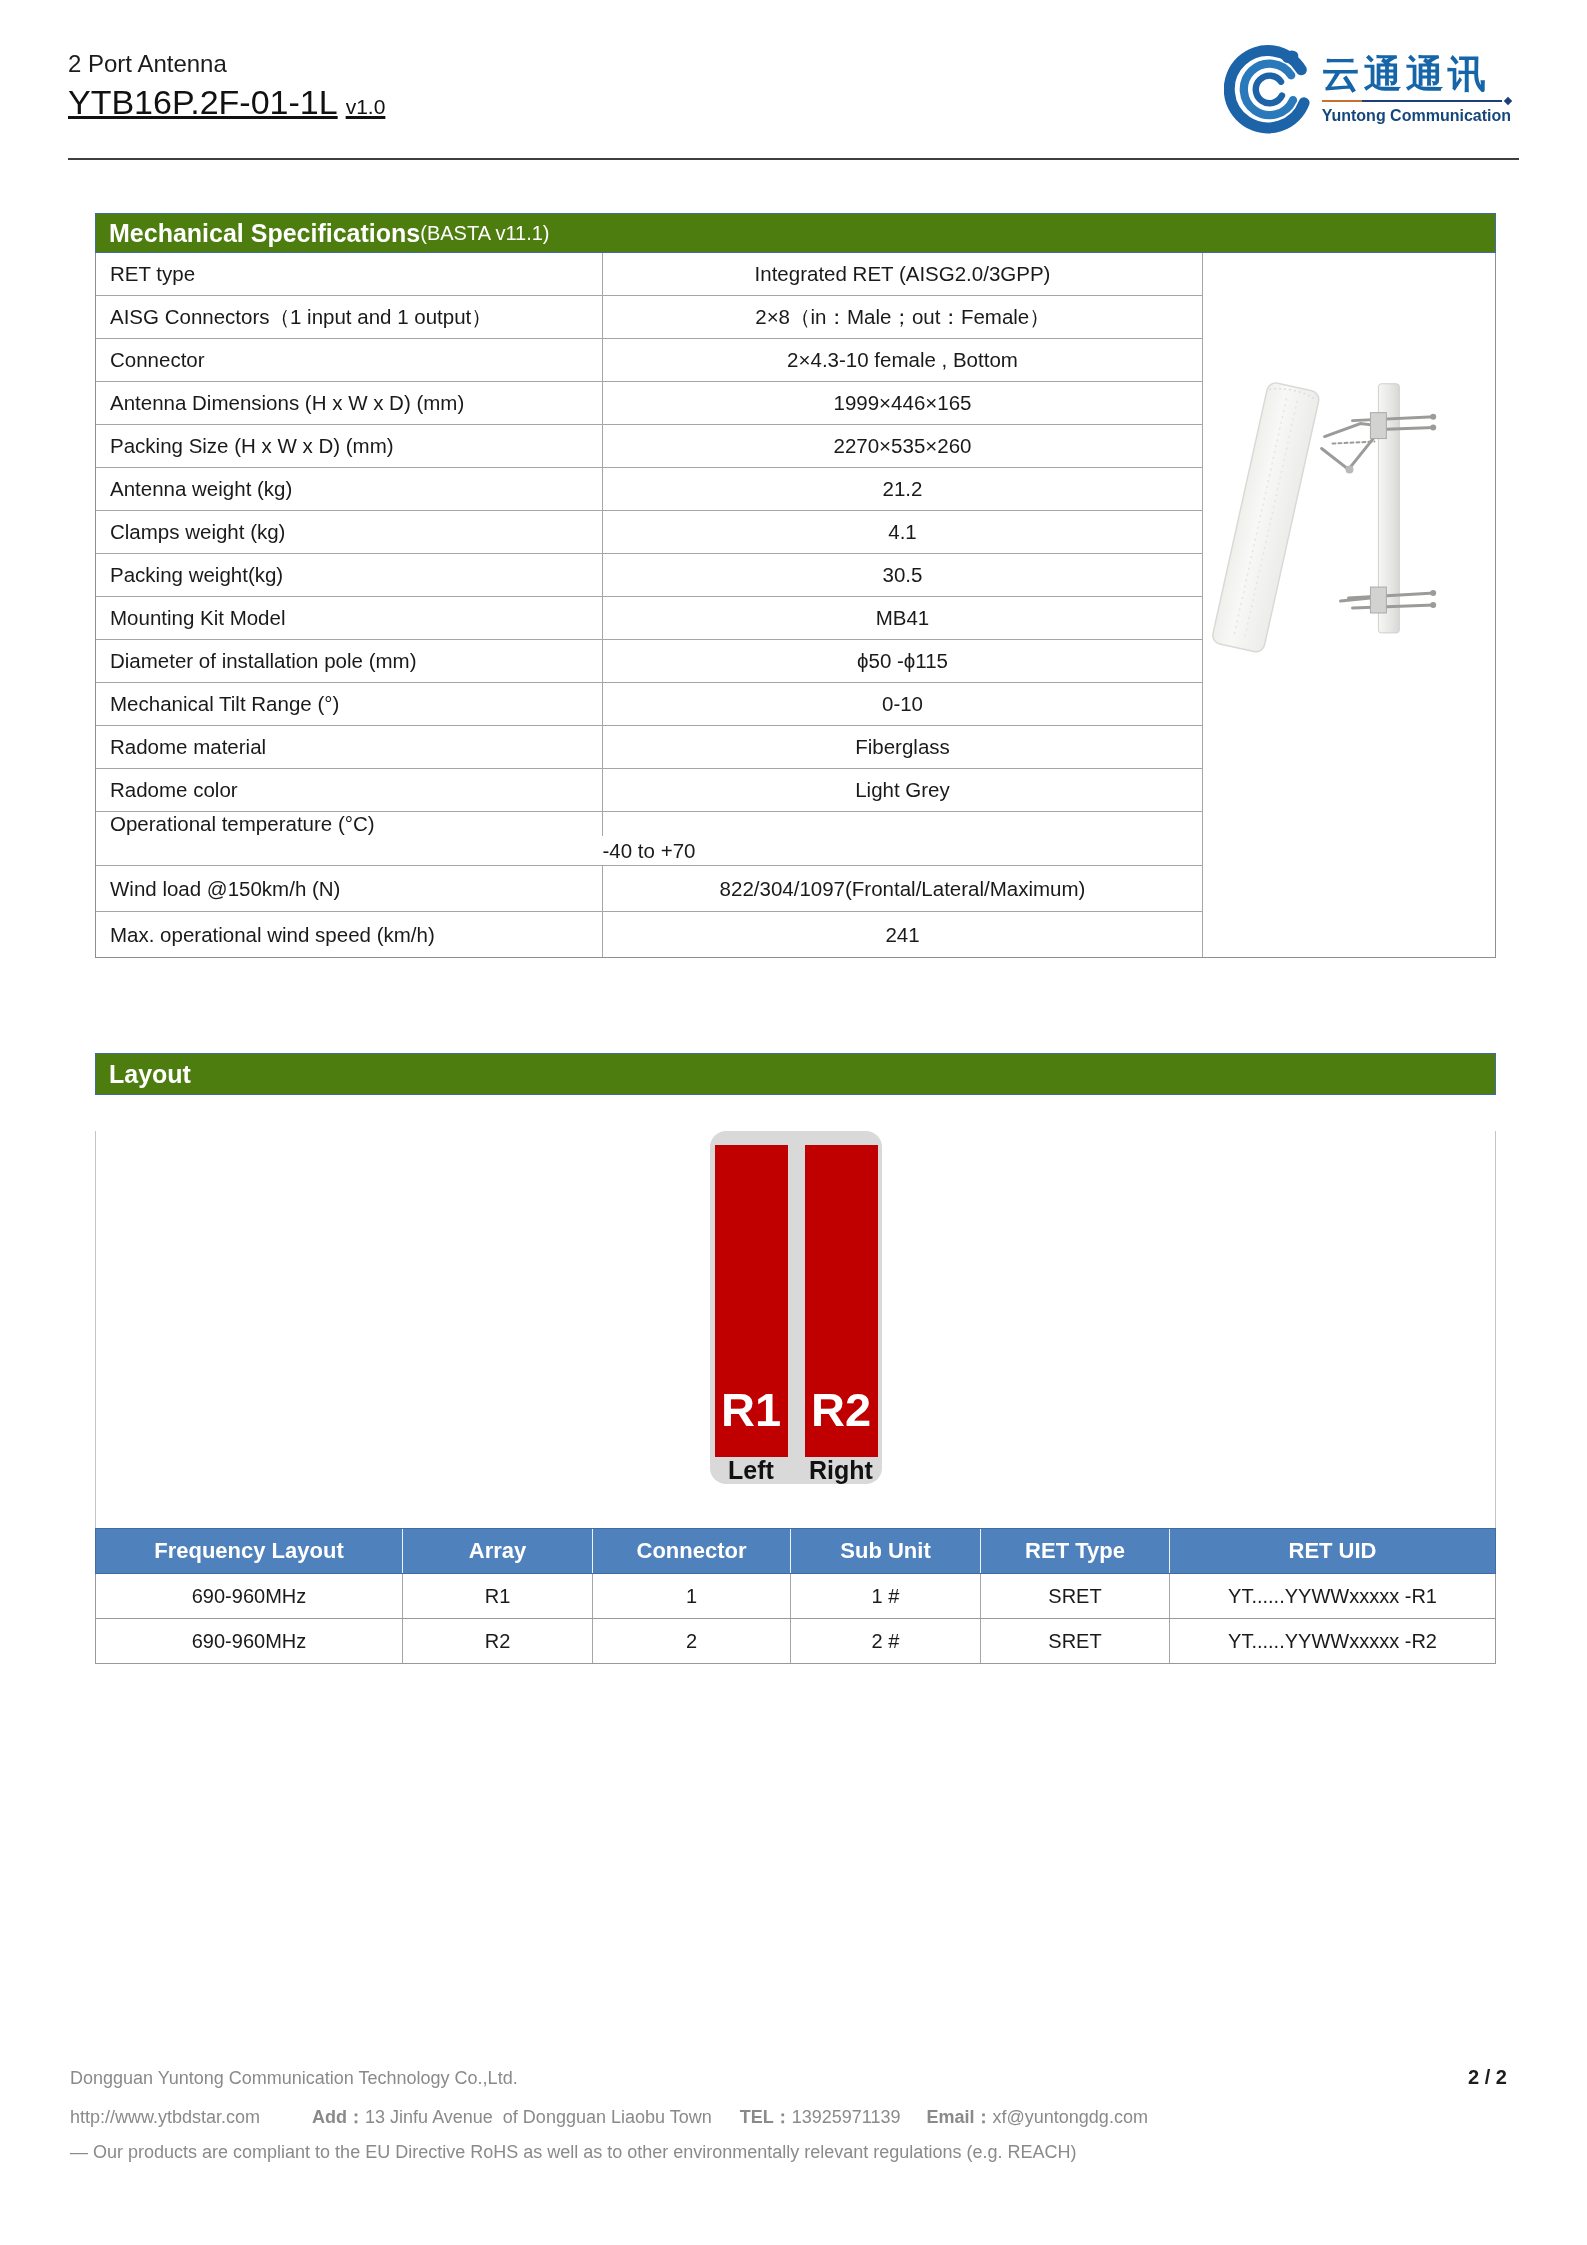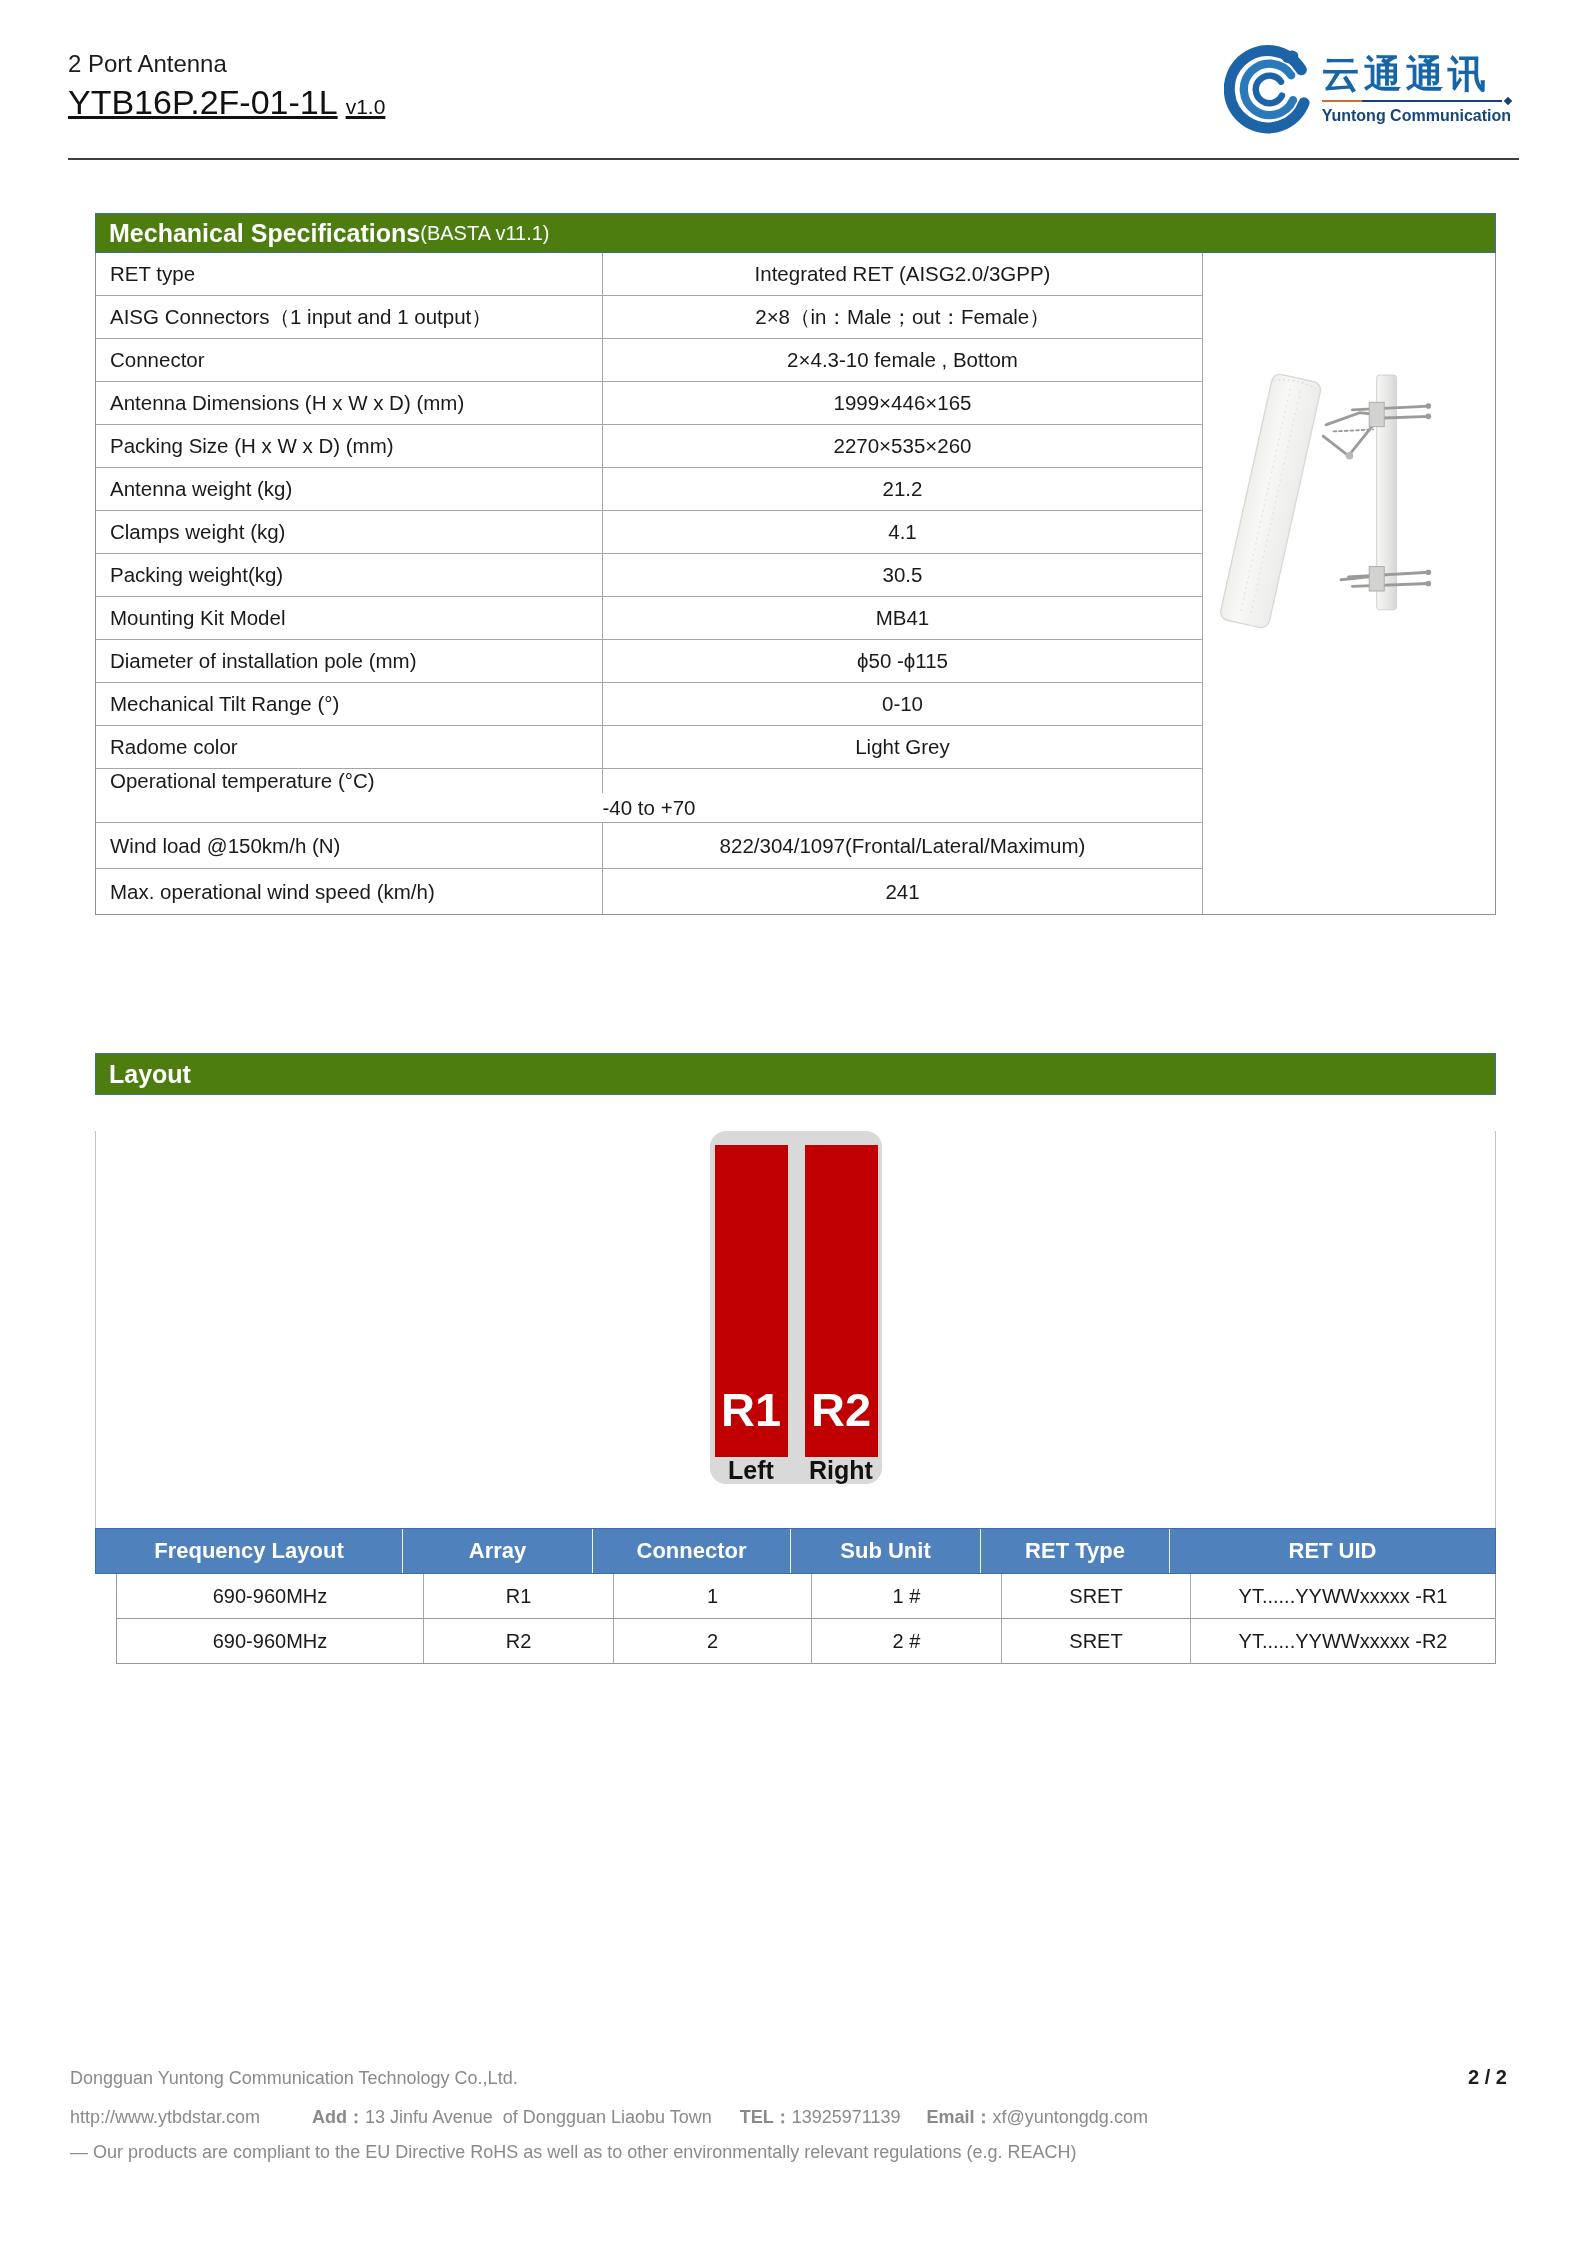--- a/index.html
+++ b/index.html
@@ -69,21 +69,21 @@
   }
   .side-label { height:27px; display:flex; align-items:center; justify-content:center;
     font-weight:bold; font-size:25px; color:#111; }
 
   
   .freq-table { position:absolute; left:95px; top:1528px; width:1401px; }
   .freq-head { display:flex; height:46px; background:#4f81bd; border:1px solid #3e6ca8; color:#fff; }
   .fh-cell { display:flex; align-items:center; justify-content:center;
     font-weight:bold; font-size:22px; border-right:1px solid rgba(255,255,255,0.9); }
   .fh-cell:last-child { border-right:none; }
-  .fr-row { display:flex; height:45px; border:1px solid #999; border-top:none;margin-left:21px; }
+  .fr-row { display:flex; height:45px; border:1px solid #999; border-top:none; }
   .fr-cell { display:flex; align-items:center; justify-content:center; font-size:20px;
     border-right:1px solid #a6a6a6; text-align:center; }
   .fr-cell:last-child { border-right:none; }
   .c0 { width:307px; } .c1 { width:190px; } .c2 { width:198px; }
   .c3 { width:190px; } .c4 { width:189px; } .c5 { flex:1; }
 
   
   .footer { position:absolute; left:70px; right:80px; top:2066px; color:#8a8a8a; font-size:18px; }
   .f-line1 { display:flex; justify-content:space-between; align-items:baseline; }
   .page-num { color:#1d1d1d; font-size:20px;font-weight:bold; }
@@ -171,20 +171,24 @@
           </div>
         <div class="spec-row">
             <div class="cell label">Diameter of installation pole (mm)</div>
             <div class="cell value">ϕ50 -ϕ115</div>
           </div>
         <div class="spec-row">
             <div class="cell label">Mechanical Tilt Range (°)</div>
             <div class="cell value">0-10</div>
           </div>
         <div class="spec-row">
+            <div class="cell label">Radome material</div>
+            <div class="cell value">Fiberglass</div>
+          </div>
+        <div class="spec-row">
             <div class="cell label">Radome color</div>
             <div class="cell value">Light Grey</div>
           </div>
         <div class="spec-row h-tall">
             <div class="cell label">Operational temperature (°C)</div>
             <div class="cell value">-40 to +70</div>
           </div>
         <div class="spec-row h-med">
             <div class="cell label">Wind load @150km/h (N)</div>
             <div class="cell value">822/304/1097(Frontal/Lateral/Maximum)</div>

